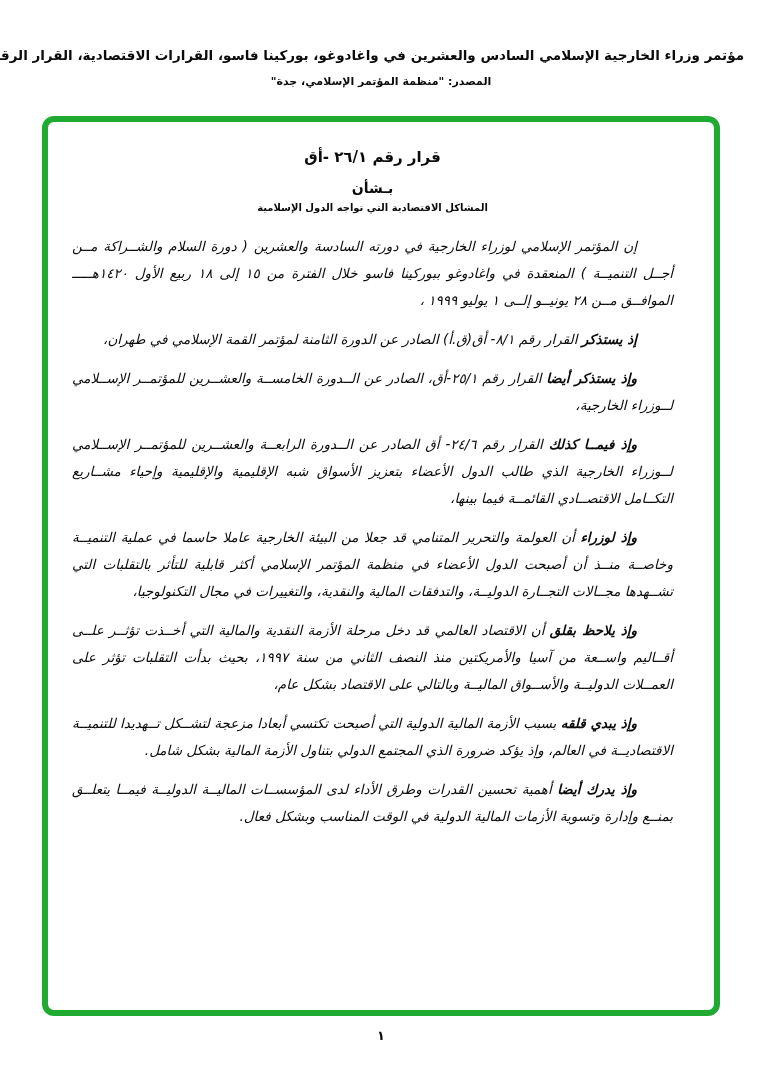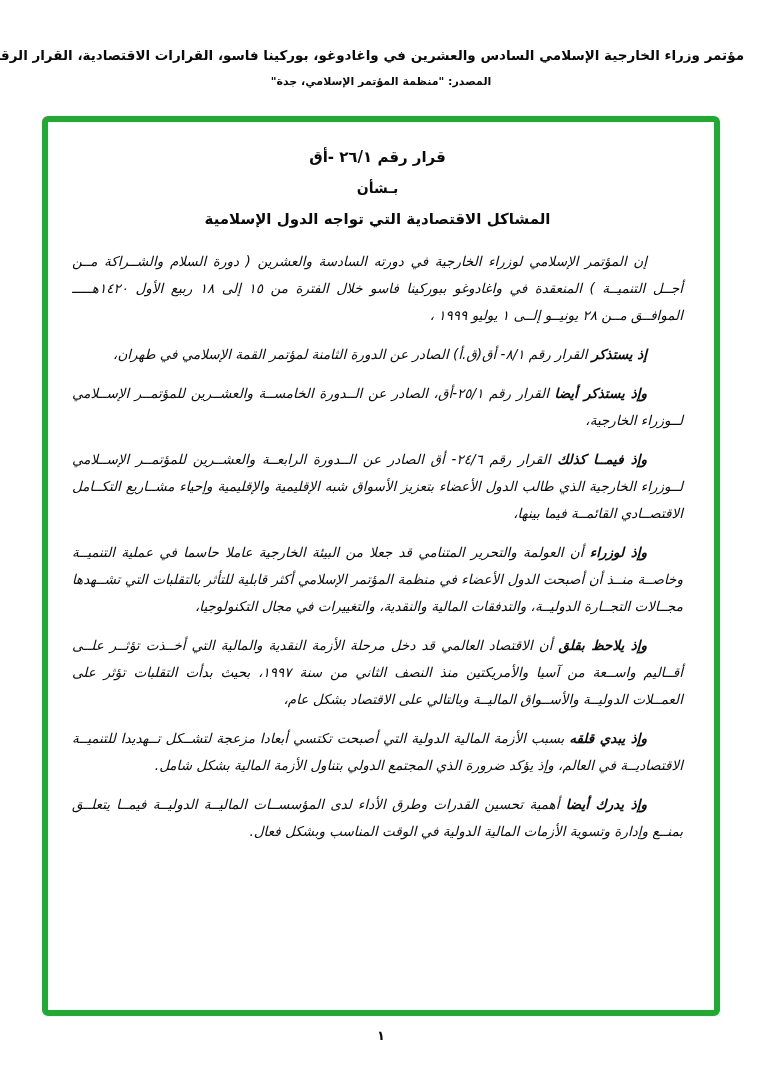--- a/index.html
+++ b/index.html
@@ -37,44 +37,44 @@
   }
 
   
   .green-box {
     position: absolute;
     left: 42px;
     top: 116px;
     width: 678px;
     height: 900px;
     border: 6px solid #1faa32;
-    border-radius: 6px;
+    border-radius: 12px;
     background: #ffffff;
-    padding: 20px 31px 10px 24px;
+    padding: 20px 41px 10px 24px;
     overflow: hidden;
   }
 
   .title-block {
     direction: rtl;
     text-align: center;
     margin-top: 6px;
     margin-bottom: 20px;
   }
   .title-block .t1 {
     font-size: 15px;
     font-weight: 700;
     margin-bottom: 14px;
   }
   .title-block .t2 {
     font-size: 14px;
     font-weight: 700;
-    margin-bottom: 14px;
+    margin-bottom: 6px;
   }
   .title-block .t3 {
-    font-size: 15px;
+    font-size: 10px;
     font-weight: 700;
   }
 
   .body-text {
     direction: rtl;
     text-align: justify;
     font-size: 13.5px;
     line-height: 27px;
   }
   .body-text p {

